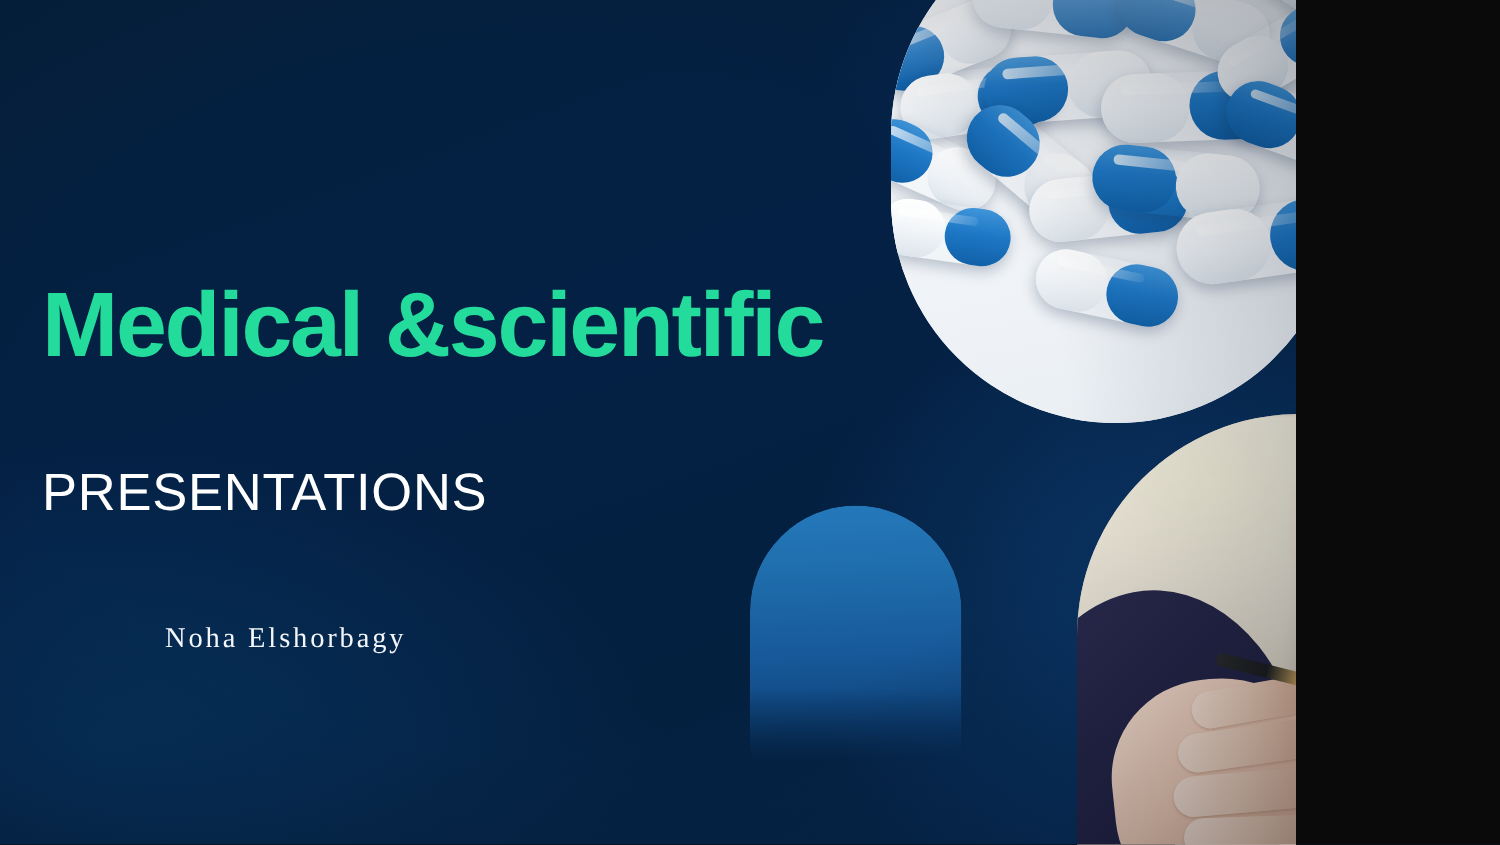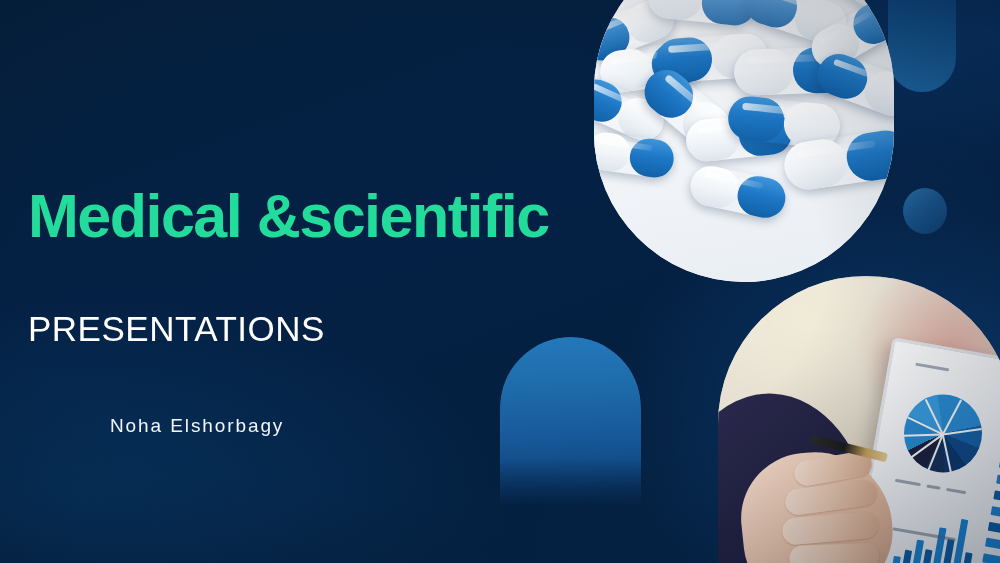--- a/index.html
+++ b/index.html
@@ -2,21 +2,21 @@
 <html><head>
 <meta charset="utf-8">
 <style>
   html, body {
     margin: 0;
     padding: 0;
     background: #0a0a0a;
   }
   .slide {
     position: relative;
-    width: 1000px;
+    width: 864px;
     height: 563px;
     overflow: hidden;
     font-family: "Liberation Sans", sans-serif;
     background: #05203f;
   }
 
   
   .bg-base {
     position: absolute;
     inset: 0;
@@ -271,20 +271,21 @@
     position: absolute;
     left: 110px;
     top: 416px;
     font-size: 19px;
     font-weight: 400;
     letter-spacing: 1.9px;
     color: #f3f6fa;
     white-space: nowrap;
     line-height: 1;
     z-index: 6;
+    font-family: Liberation Serif, serif;
   }
 </style>
 </head>
 <body>
 
 <div class="slide">
 
   <div class="bg-base"></div>
 
   <div class="shape-topright-tab"></div>

